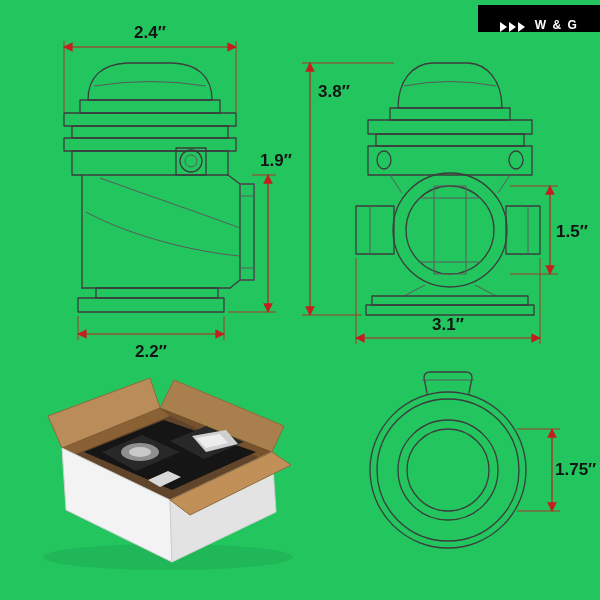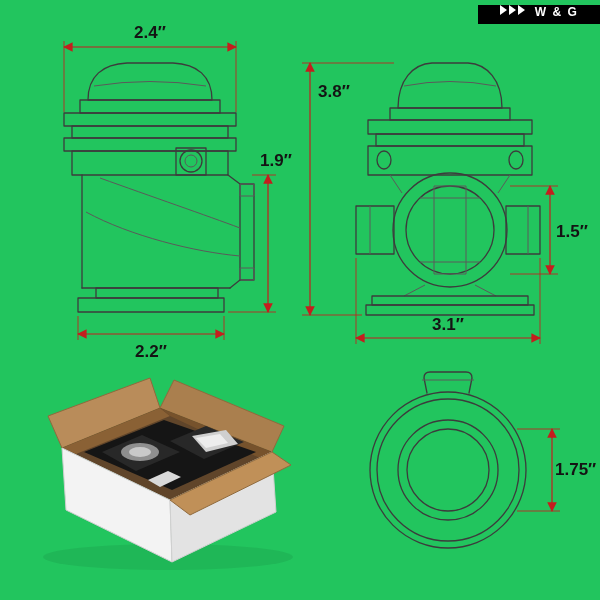--- a/index.html
+++ b/index.html
@@ -3,21 +3,21 @@
 <meta charset="utf-8">
 <style>
   html,body{margin:0;padding:0;background:#ffffff;}
   .canvas{position:relative;width:600px;height:600px;background:#22c55e;overflow:hidden;font-family:"Liberation Sans",sans-serif;}
   svg.sheet{position:absolute;left:0;top:0;}
   .ln{stroke:#3c3c3c;stroke-width:1.3;fill:none;stroke-linejoin:round;stroke-linecap:round;}
   .ln-thin{stroke:#5a5a5a;stroke-width:1;fill:none;stroke-linejoin:round;}
   .dim{stroke:#c41e1e;stroke-width:1.2;fill:none;}
   .ext{stroke:#c41e1e;stroke-width:0.9;fill:none;opacity:0.95;}
   .dim-label{font-family:"Liberation Sans",sans-serif;font-size:17px;font-weight:700;fill:#141414;}
-  .logo-badge{position:absolute;top:5px;right:0;width:122px;height:19px;background:#000;display:flex;align-items:flex-start;justify-content:center;gap:8px;}
+  .logo-badge{position:absolute;top:5px;right:0;width:122px;height:27px;background:#000;display:flex;align-items:flex-end;justify-content:center;gap:8px;}
   .chevrons{display:flex;align-items:center;}
   .chevrons i{display:block;width:0;height:0;border-top:5px solid transparent;border-bottom:5px solid transparent;border-left:7px solid #fff;margin-right:2px;}
   .logo-text{color:#fff;font-size:12px;font-weight:700;letter-spacing:1.5px;}
 </style>
 </head>
 <body>
 
 <div class="canvas">
 
   <svg class="sheet" width="600" height="600" viewBox="0 0 600 600">

